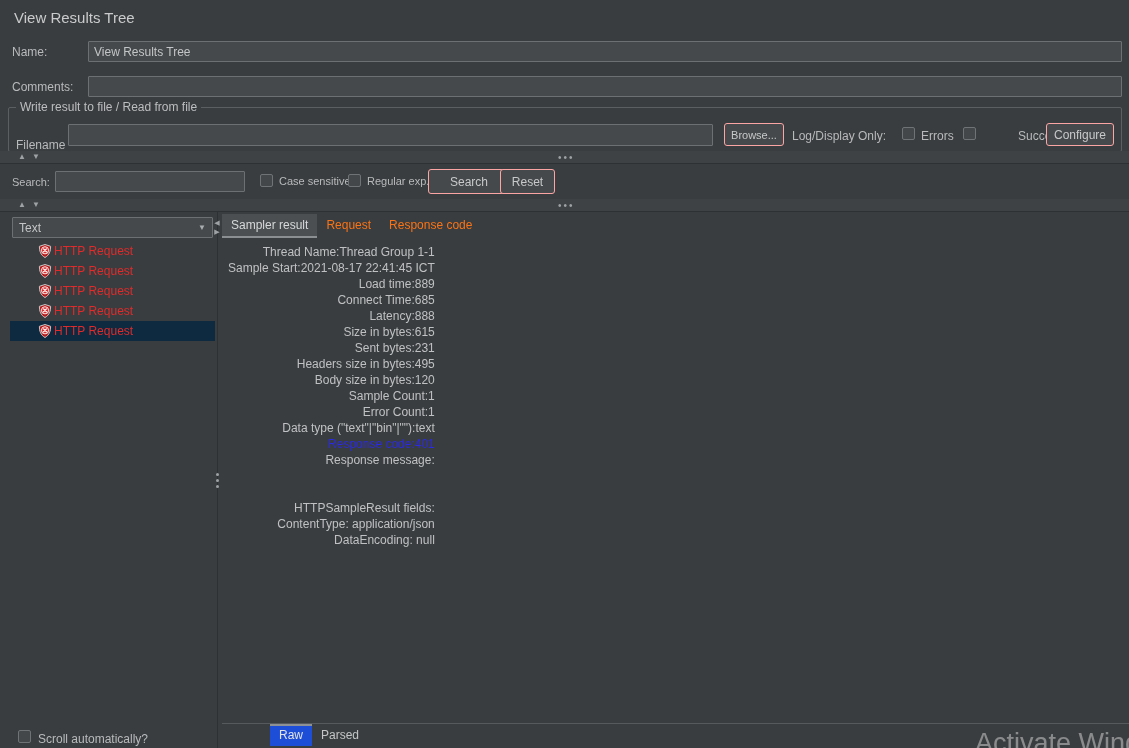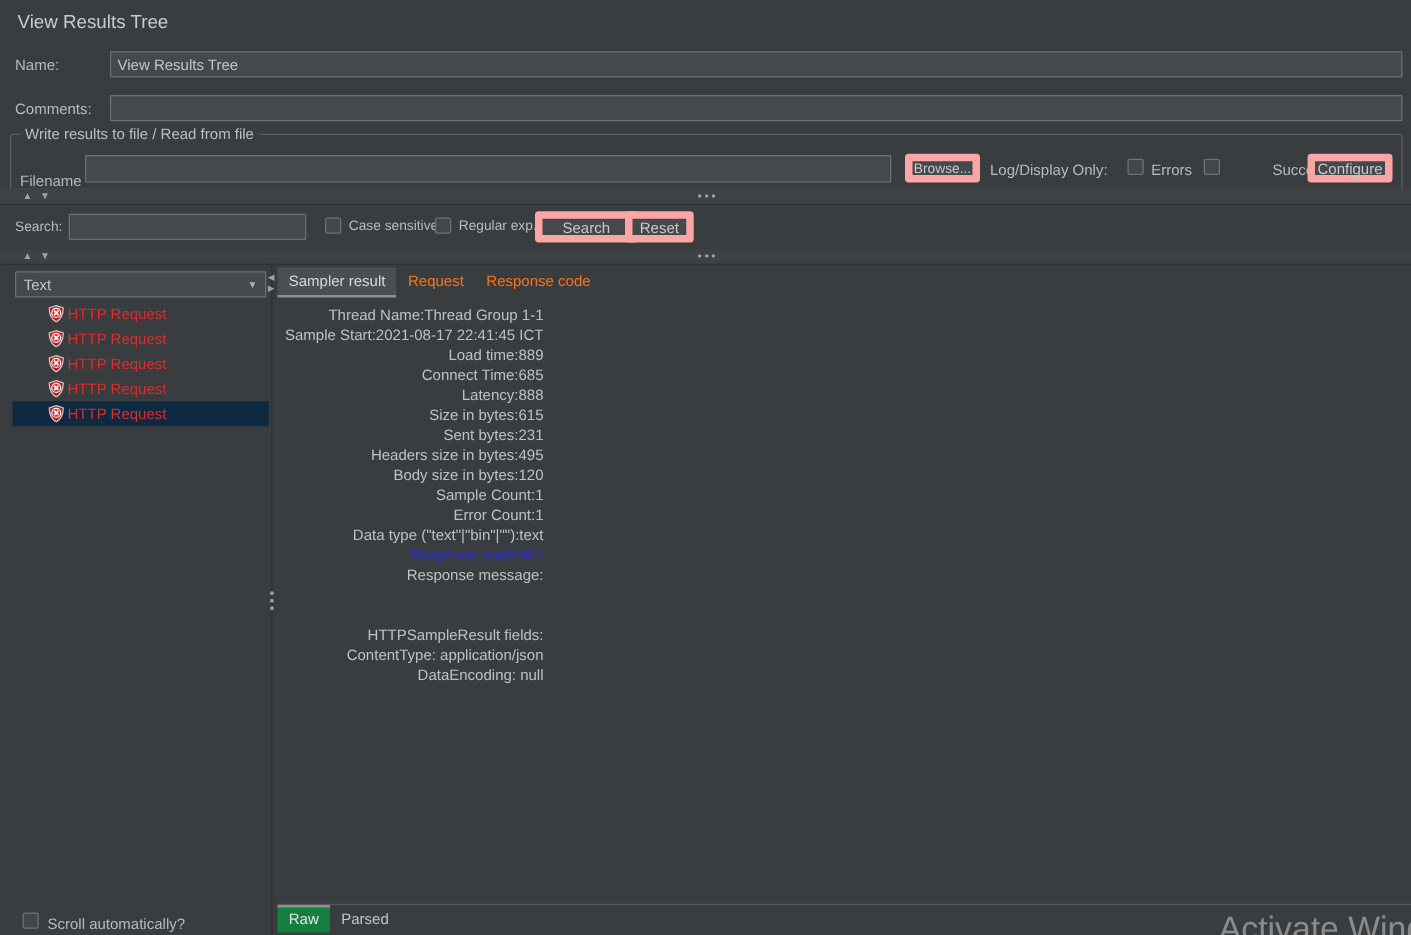--- a/index.html
+++ b/index.html
@@ -12,21 +12,21 @@
   }
   .abs{position:absolute;}
   .label{color:#b8babc;}
   .page-title{left:14px;top:9px;font-size:15px;color:#c9cbcc;}
   input.field{
     background:#45494b;border:1px solid #6c7072;color:#c3c5c6;
     font-family:"Liberation Sans",sans-serif;font-size:12px;
     padding:0 5px;box-sizing:border-box;outline:none;border-radius:1px;
   }
   .btn{
-    background:#46494b;border:6px solid #fca5a5;color:#c7c9ca;
+    background:#46494b;border:1px solid #fca5a5;color:#c7c9ca;
     font-family:"Liberation Sans",sans-serif;font-size:12px;
     border-radius:3px;display:flex;align-items:center;justify-content:center;
     box-sizing:border-box;cursor:default;
   }
   .btn.small{font-size:11px;}
   .checkbox{
     width:13px;height:13px;background:#43474a;border:1px solid #6f7375;
     border-radius:2px;box-sizing:border-box;display:inline-block;
   }
   
@@ -69,41 +69,41 @@
   .tab.active::after{
     content:"";position:absolute;left:0;right:0;bottom:-2px;height:2px;background:#8b8f91;
   }
   .result-line{height:16px;white-space:pre;color:#bfc1c3;text-align:right;}
   .result-line.link{color:#2a2ae0;}
   
   .bottom-divider{left:222px;top:723px;width:907px;height:1px;background:#565a5c;}
   .btab{
     padding:4px 9px;color:#c3c5c6;position:relative;cursor:default;
   }
-  .btab.active{background:#15803d;color:#e2e4e5;}
+  .btab.active{background:#1d4ed8;color:#e2e4e5;margin-left:48px;}
   .btab.active::before{
     content:"";position:absolute;left:0;right:0;top:0;height:2px;background:#8d9193;
   }
   .watermark{
     left:975px;top:728px;font-size:27px;color:rgba(235,235,235,0.45);white-space:nowrap;
   }
 </style>
 </head>
 <body>
 
 <div class="abs page-title">View Results Tree</div>
 
 <div class="abs label" style="left:12px;top:45px;">Name:</div>
 <input class="abs field" style="left: 88px; top: 41px; width: 1034px; height: 21px;" value="View Results Tree">
 
 <div class="abs label" style="left:12px;top:80px;">Comments:</div>
 <input class="abs field" style="left: 88px; top: 76px; width: 1034px; height: 21px;" value="">
 
 <div class="abs group"></div>
-<div class="abs group-legend">Write results to file / Read from file</div>
+<div class="abs group-legend">Write result to file / Read from file</div>
 <div class="abs label" style="left:16px;top:138px;">Filename</div>
 <input class="abs field" style="left: 68px; top: 124px; width: 645px; height: 22px;" value="">
 <div class="abs btn small" style="left:724px;top:123px;width:60px;height:23px;">Browse...</div>
 <div class="abs label" style="left:792px;top:129px;">Log/Display Only:</div>
 <span class="abs checkbox" style="left:902px;top:127px;"></span>
 <div class="abs label" style="left:921px;top:129px;">Errors</div>
 <span class="abs checkbox" style="left:963px;top:127px;"></span>
 <div class="abs label" style="left:982px;top:129px;margin-left:36px;">Successes</div>
 <div class="abs btn" style="left:1046px;top:123px;width:68px;height:23px;">Configure</div>
 

